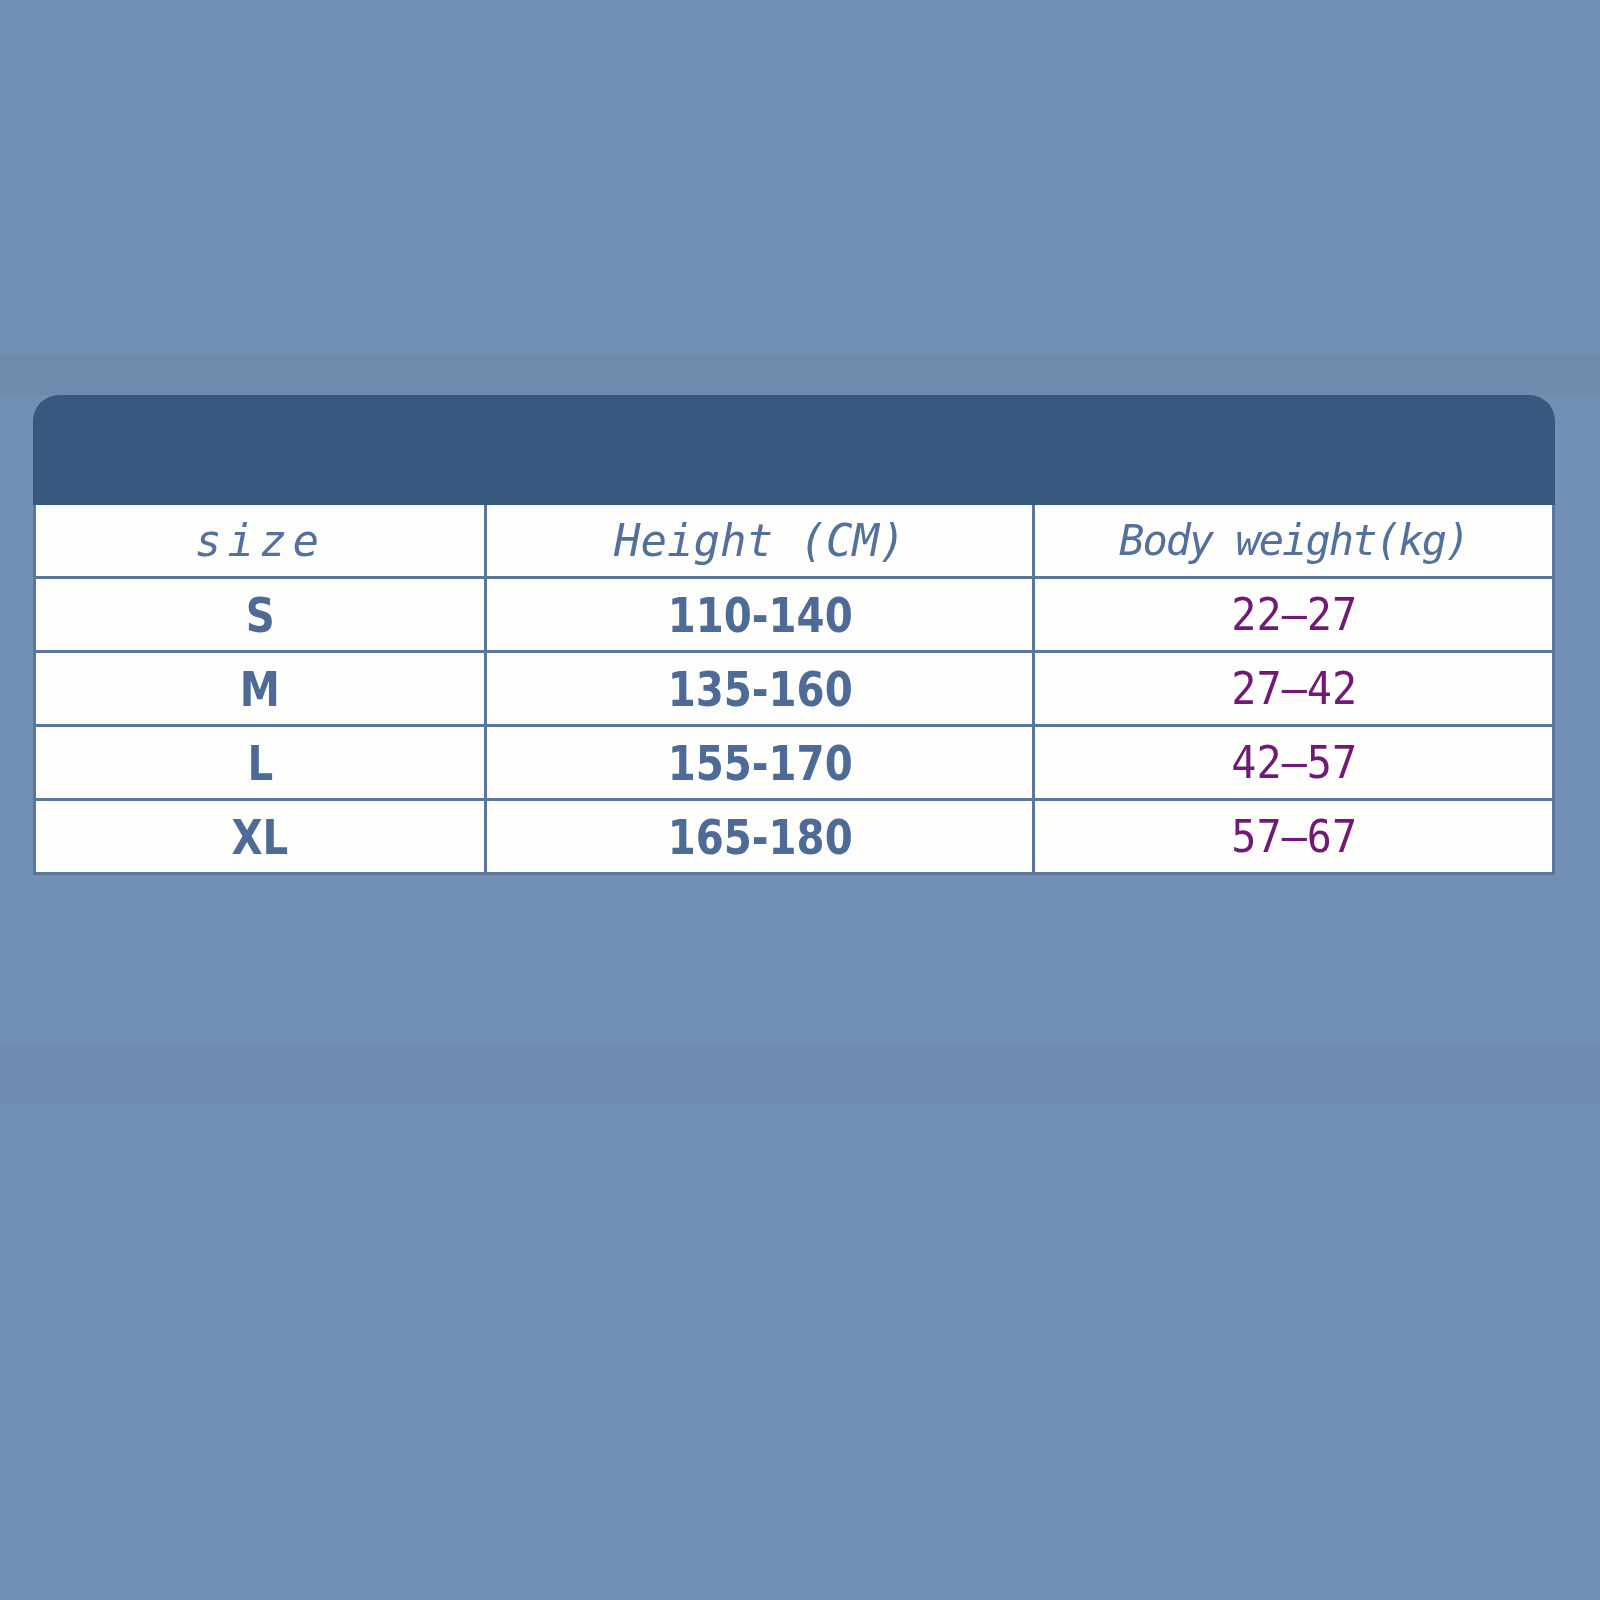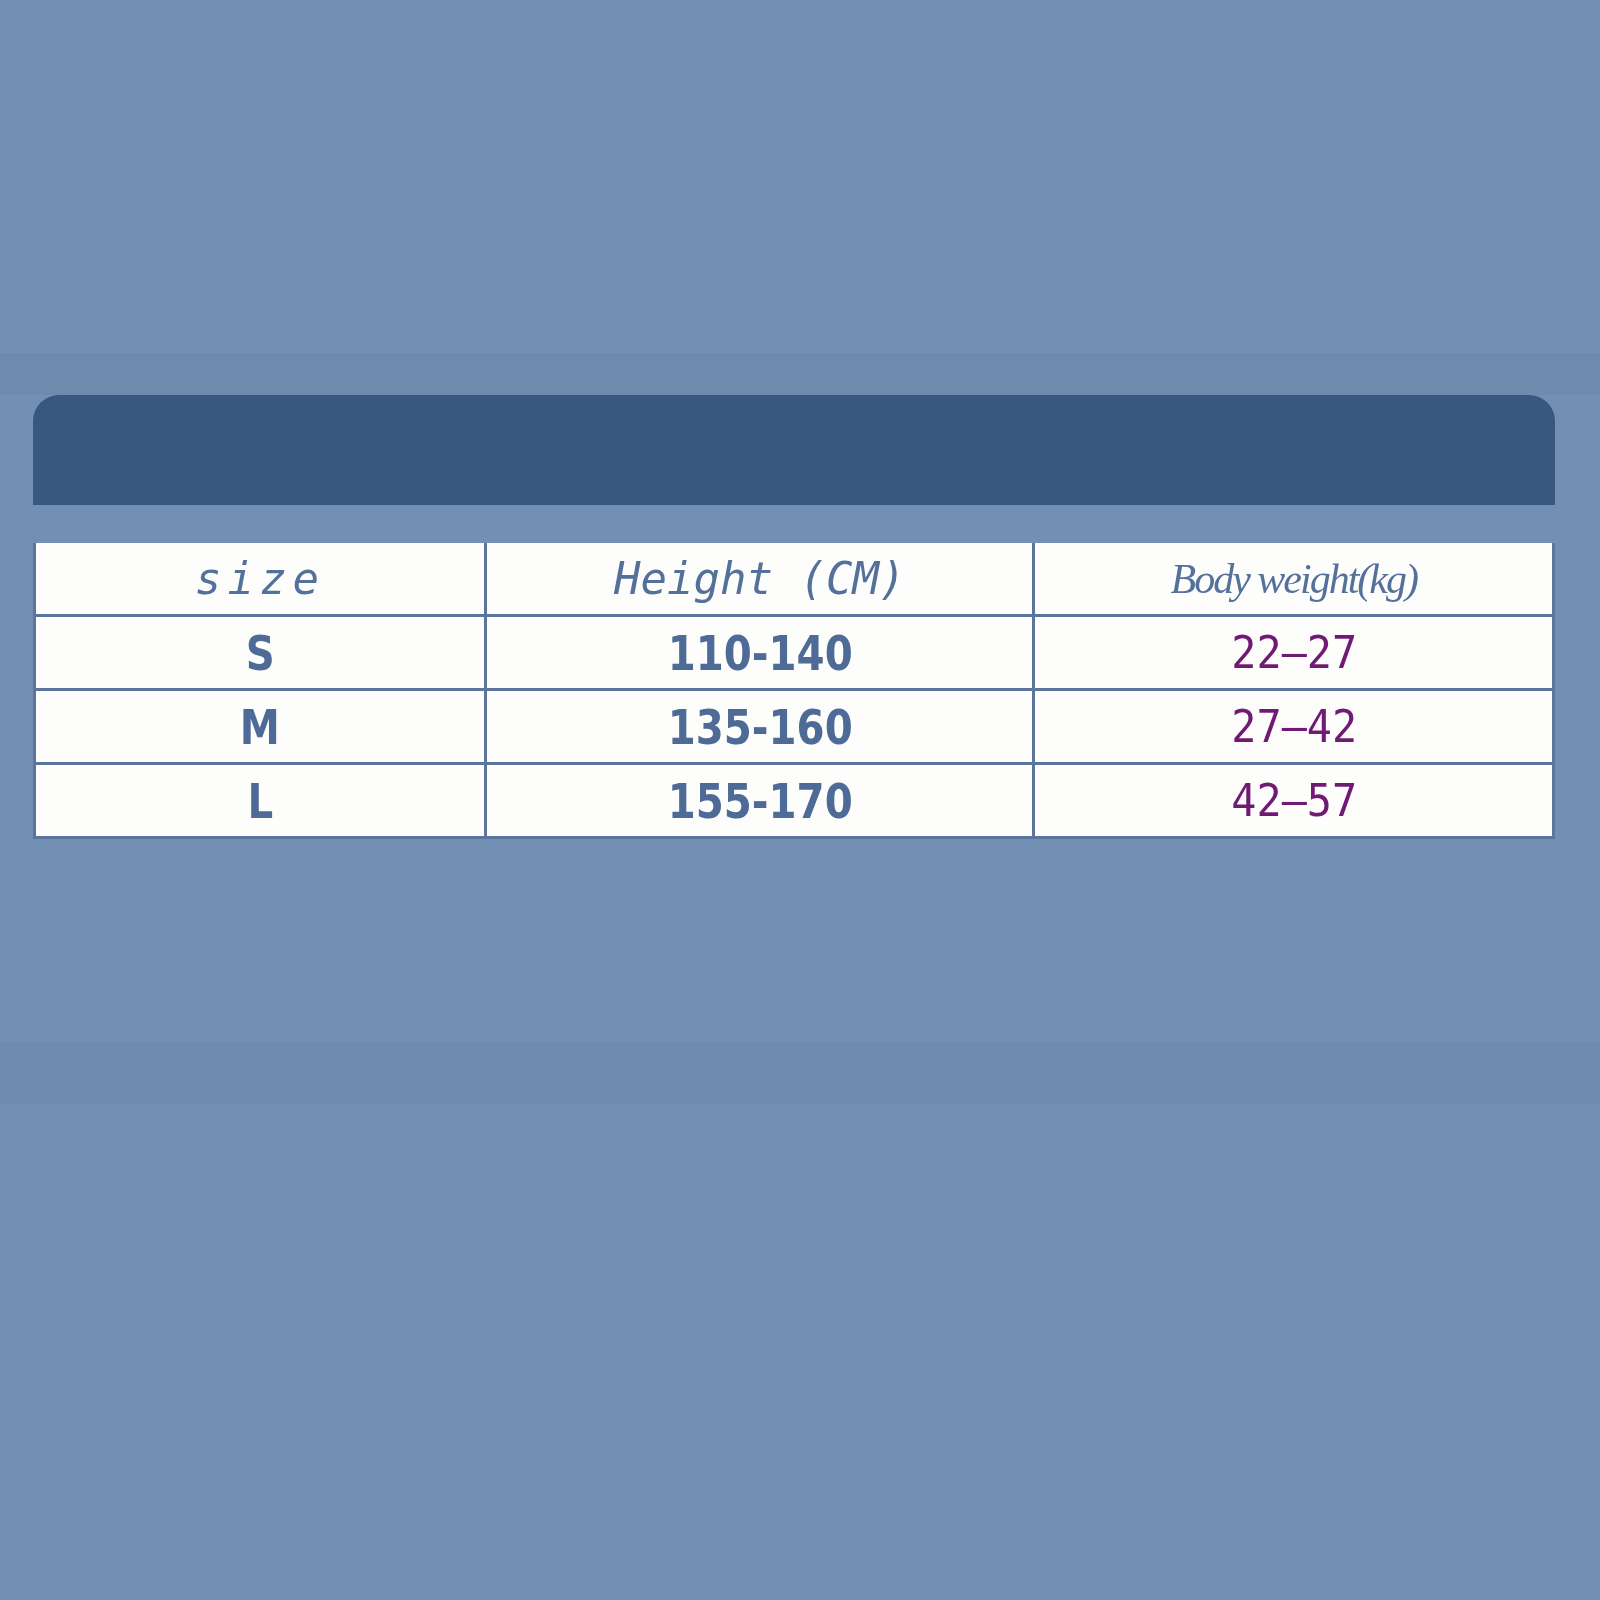--- a/index.html
+++ b/index.html
@@ -38,42 +38,41 @@
     border-radius: 26px 26px 0 0;
   }
 
   table.size-grid {
     width: 100%;
     border-collapse: collapse;
     table-layout: fixed;
     background: #fdfdfb;
     border: 3px solid #5b759c;
     border-top: none;
-    margin-top: 38px;
   }
   table.size-grid td, table.size-grid th {
     border: 3px solid #5b759c;
     height: 71px;
     text-align: center;
     vertical-align: middle;
     padding: 0;
     overflow: hidden;
     white-space: nowrap;
   }
   table.size-grid tr:first-child th { border-top: none; }
 
   .hdr {
     font-family: "DejaVu Sans Mono", monospace;
     font-style: italic;
     font-weight: normal;
     font-size: 44px;
     color: #54719b;
   }
   .hdr-size { letter-spacing: 6px; }
-  .hdr-weight { font-size: 42px; letter-spacing: -2px; font-family: Liberation Serif, serif; }
+  .hdr-weight { font-size: 42px; letter-spacing: -2px; }
 
   .cell-size, .cell-height {
     font-size: 48px;
     font-weight: bold;
     color: #4d6b96;
   }
   .cell-size span, .cell-height span {
     display: inline-block;
     transform: scaleX(0.84);
     transform-origin: center;
@@ -122,16 +121,21 @@
         <tr>
           <td class="cell-size"><span>M</span></td>
           <td class="cell-height"><span>135-160</span></td>
           <td class="cell-weight"><span>27–42</span></td>
         </tr>
         <tr>
           <td class="cell-size"><span>L</span></td>
           <td class="cell-height"><span>155-170</span></td>
           <td class="cell-weight"><span>42–57</span></td>
         </tr>
+        <tr>
+          <td class="cell-size"><span>XL</span></td>
+          <td class="cell-height"><span>165-180</span></td>
+          <td class="cell-weight"><span>57–67</span></td>
+        </tr>
       </tbody>
     </table>
   </div>
 </div>
 
 </body></html>

